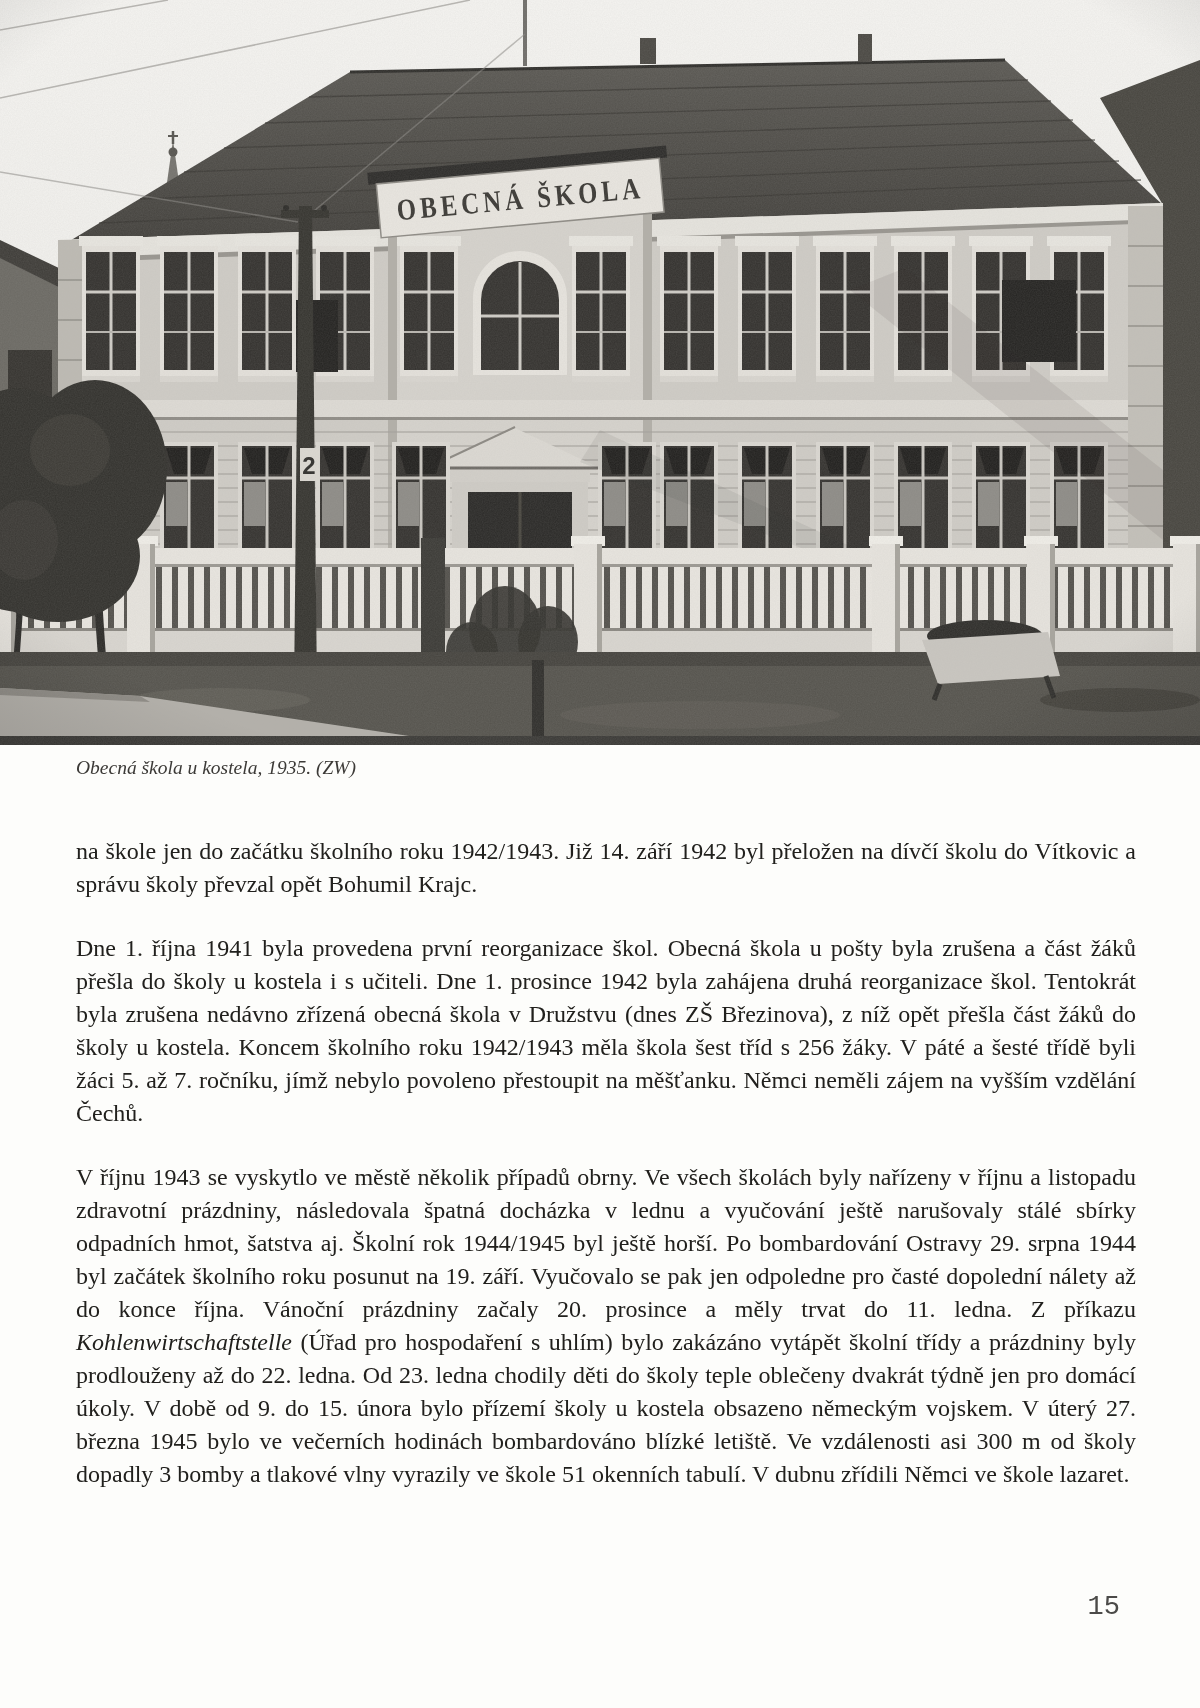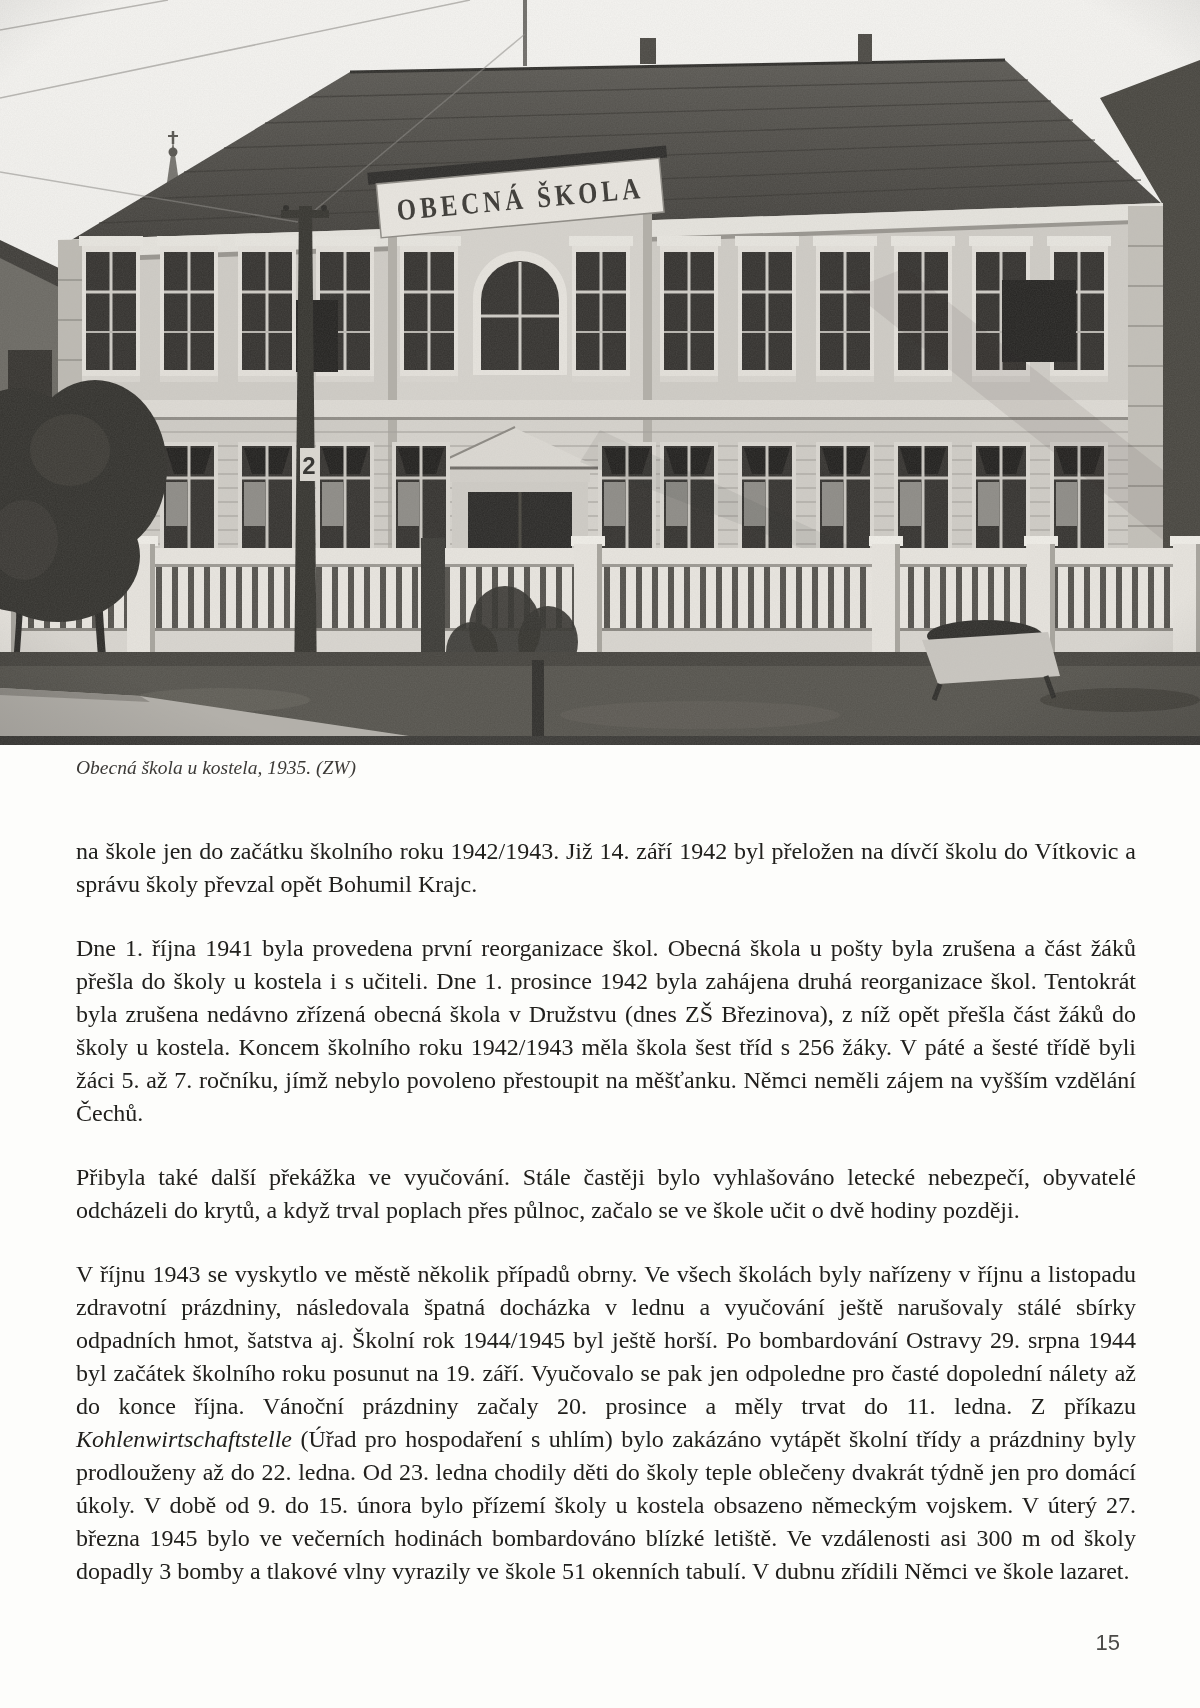--- a/index.html
+++ b/index.html
@@ -23,24 +23,24 @@
     margin:54px 64px 0 76px;
     font-size:24px;
     line-height:33px;
     text-align:justify;
     color:#21201d;
   }
   .body-text p{margin:0 0 31px 0;}
   .body-text i{}
   .page-num{
     position:absolute;
-    top:1630px;
+    top:1592px;
     right:80px;
-    font-family:Liberation Sans, sans-serif;
-    font-size:22px;
+    font-family:Liberation Mono, monospace;
+    font-size:27px;
     color:#4b4a48;
   }
 </style>
 </head>
 <body>
 
 <div class="page">
 
   <div class="photo-wrap">
   <svg width="1200" height="745" viewBox="0 0 1200 745" xmlns="http://www.w3.org/2000/svg">
@@ -303,19 +303,18 @@
     <rect width="1200" height="745" filter="url(#grain)" opacity="0.32"></rect>
     <rect width="1200" height="745" fill="url(#vig)"></rect>
   </svg>
   </div>
 
   <div class="caption">Obecná škola u kostela, 1935. (ZW)</div>
 
   <div class="body-text">
     <p>na škole jen do začátku školního roku 1942/1943. Již 14. září 1942 byl přeložen na dívčí školu do Vítkovic a správu školy převzal opět Bohumil Krajc.</p>
     <p>Dne 1. října 1941 byla provedena první reorganizace škol. Obecná škola u pošty byla zrušena a část žáků přešla do školy u kostela i s učiteli. Dne 1. prosince 1942 byla zahájena druhá reorganizace škol. Tentokrát byla zrušena nedávno zřízená obecná škola v Družstvu (dnes ZŠ Březinova), z níž opět přešla část žáků do školy u kostela. Koncem školního roku 1942/1943 měla škola šest tříd s 256 žáky. V páté a šesté třídě byli žáci 5. až 7. ročníku, jímž nebylo povoleno přestoupit na měšťanku. Němci neměli zájem na vyšším vzdělání Čechů.</p>
-    <p>Přibyla také další překážka ve vyučování. Stále častěji bylo vyhlašováno letecké nebezpečí, obyvatelé odcházeli do krytů, a když trval poplach přes půlnoc, začalo se ve škole učit o dvě hodiny později.</p>
     <p><span>V říjnu 1943 se vyskytlo ve městě několik případů obrny. Ve všech školách byly nařízeny v říjnu a listopadu zdravotní prázdniny, následovala špatná docházka v lednu a vyučování ještě narušovaly stálé sbírky odpadních hmot, šatstva aj. Školní rok 1944/1945 byl ještě horší. Po bombardování Ostravy 29. srpna 1944 byl začátek školního roku posunut na 19. září. Vyučovalo se pak jen odpoledne pro časté dopolední nálety až do konce října. Vánoční prázdniny začaly 20. prosince a měly trvat do 11. ledna. Z příkazu </span><i>Kohlenwirtschaftstelle</i><span> (Úřad pro hospodaření s uhlím) bylo zakázáno vytápět školní třídy a prázdniny byly prodlouženy až do 22. ledna. Od 23. ledna chodily děti do školy teple oblečeny dvakrát týdně jen pro domácí úkoly. V době od 9. do 15. února bylo přízemí školy u kostela obsazeno německým vojskem. V úterý 27. března 1945 bylo ve večerních hodinách bombardováno blízké letiště. Ve vzdálenosti asi 300 m od školy dopadly 3 bomby a tlakové vlny vyrazily ve škole 51 okenních tabulí. V dubnu zřídili Němci ve škole lazaret.</span></p>
   </div>
 
   <div class="page-num">15</div>
 
 </div>
 
 </body></html>

